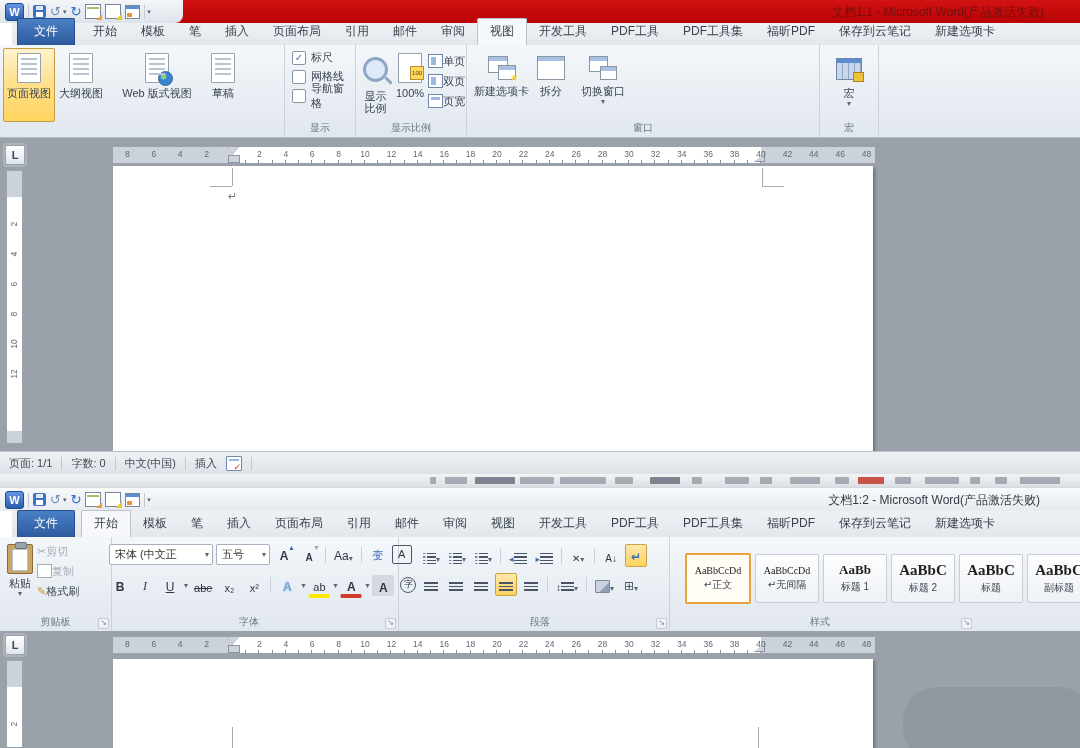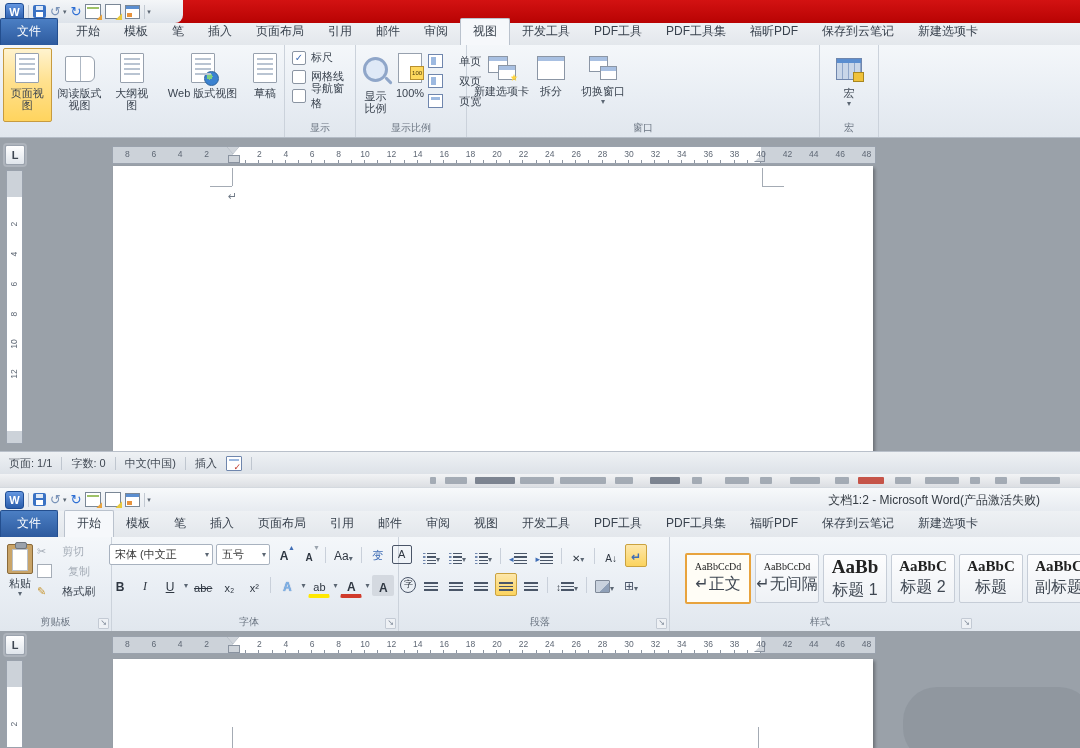--- a/index.html
+++ b/index.html
@@ -33,21 +33,21 @@
   .q-edit{width:14px;height:13px;background:#fff;border:1px solid #7a8796;position:relative}
   .q-edit::before{content:"";position:absolute;left:1px;top:2px;right:1px;height:2px;background:#9fc268}
   .q-edit::after{content:"";position:absolute;right:-2px;bottom:-2px;width:6px;height:6px;background:#e8a33d;clip-path:polygon(0 100%,100% 0,100% 100%)}
   .q-draw{width:14px;height:13px;background:#fff;border:1px solid #7a8796;position:relative}
   .q-draw::after{content:"";position:absolute;right:-2px;bottom:-2px;width:7px;height:7px;background:#e8c93d;clip-path:polygon(0 100%,100% 0,100% 100%)}
   .q-win{width:13px;height:12px;background:#fff;border:1px solid #7a8796;position:relative}
   .q-win::before{content:"";position:absolute;left:0;top:0;right:0;height:3px;background:#5b8ed0}
   .q-win::after{content:"";position:absolute;left:1px;bottom:1px;width:5px;height:4px;background:#e8933d}
   .qsep{width:1px;height:14px;background:#c2c9d2}
   
-  .tabrow{position:absolute;left:0;right:0;display:flex;align-items:flex-end;
+  .tabrow{position:absolute;left:12px;right:0;display:flex;align-items:flex-end;padding-left:5px;
           background:linear-gradient(#eef1f4,#e3e7ec);border-bottom:1px solid #cdd4dc}
   #win1 .tabrow{top:23px;height:22px}
   #win2 .tabrow{top:24px;height:26px}
   .tab{font-size:12px;color:#39424e;padding:4px 12px 5px;white-space:nowrap;cursor:default}
   .tab.file{background:linear-gradient(#4b7fc4,#2d5a9e);color:#fff;border-radius:2px 2px 0 0;
             padding:4px 16px 5px;margin-right:6px;border:1px solid #234e8e;border-bottom:none}
   .tab.active{background:#f6f8fb;border:1px solid #bac2cd;border-bottom:1px solid #f6f8fb;
               border-radius:2px 2px 0 0;margin-bottom:-1px}
   
   .ribbon{position:absolute;left:0;right:0;background:linear-gradient(#f4f7fa,#e9eef4 55%,#e1e7ee);
@@ -72,21 +72,21 @@
   .bk::before{content:"";position:absolute;left:50%;top:0;bottom:0;width:1px;background:#aeb8c4}
   .globe{position:absolute;right:-5px;bottom:-4px;width:13px;height:13px;border-radius:50%;
          background:radial-gradient(circle at 35% 35%,#7fd17f 0 3px,#3b82d0 3px);border:1px solid #2b629c}
   .mag{width:19px;height:19px;border:3px solid #8fa6c9;border-radius:50%;position:relative;margin:4px 0 8px;background:#dfe9f7}
   .mag::after{content:"";position:absolute;width:9px;height:3px;background:#8fa6c9;transform:rotate(45deg);right:-8px;bottom:-3px;border-radius:2px}
   .pg100{width:22px;height:28px;background:#fff;border:1px solid #97a1ae;position:relative;margin-bottom:4px}
   .pg100::after{content:"100";position:absolute;right:-3px;bottom:2px;background:#ffd95e;border:1px solid #b9902e;
                 font-size:6px;padding:0 1px;color:#4a3a10}
   
   .scol{display:flex;flex-direction:column;justify-content:flex-start;gap:2px;padding-top:4px}
-  .sbt{display:flex;align-items:center;gap:16px;font-size:11px;color:#3a434f;height:18px;white-space:nowrap}
+  .sbt{display:flex;align-items:center;gap:0;font-size:11px;color:#3a434f;height:18px;white-space:nowrap}
   .sbt.dis{color:#a5adb7}
   .mini{width:13px;height:12px;background:#fff;border:1px solid #6f86ad;flex:none;position:relative}
   .mini.b2::before{content:"";position:absolute;inset:2px 6px 2px 2px;background:#9db9e0}
   .mini.wide::before{content:"";position:absolute;inset:2px;background:linear-gradient(#9db9e0,#9db9e0) top/100% 3px no-repeat}
   .mini.gray{border-color:#a5adb7}
   .winic{width:28px;height:24px;position:relative;margin:3px 0 5px}
   .wframe{position:absolute;background:#fff;border:1px solid #8b96a5}
   .wframe .tbar{position:absolute;left:0;right:0;top:0;height:4px;background:#a8c0e2}
   .star{position:absolute;width:7px;height:7px;background:#ffd43a;clip-path:polygon(50% 0,63% 35%,100% 38%,72% 60%,82% 100%,50% 76%,18% 100%,28% 60%,0 38%,37% 35%);right:-2px;bottom:-1px}
   .bars::after{content:"";position:absolute;inset:4px 2px 2px;background:repeating-linear-gradient(#5b8ed0 0 4px,#fff 4px 10px)}
@@ -127,22 +127,22 @@
      repeating-linear-gradient(to bottom,#6f86ad 0 1.5px,transparent 1.5px 3.5px) left/2.5px 100% no-repeat}
   .al{width:14px;height:11px;background:repeating-linear-gradient(#4a5668 0 1.5px,transparent 1.5px 3.5px)}
   .pmark{color:#3f6db5;font-size:12px;font-weight:bold}
   .bucket{width:13px;height:11px;background:linear-gradient(135deg,#c9d2de 60%,#8fa0b8 60%);border:1px solid #7e8897;border-radius:1px}
   
   .scard{width:62px;height:47px;margin-right:4px;background:linear-gradient(#fdfdfe,#eef1f5);
          border:1px solid #c6cdd7;border-radius:2px;display:flex;flex-direction:column;align-items:center;
          justify-content:center;gap:2px;flex:none}
   .scard.sel{border:2px solid #e8a33d;background:#fffdf6}
   .smp{font-size:10px;color:#222;white-space:nowrap;font-family:"Liberation Serif",serif}
-  .smp.h1{font-size:19px;font-weight:bold}.smp.h2{font-size:15px;font-weight:bold}
-  .snm{font-size:16px;color:#3f4752;white-space:nowrap}
+  .smp.h1{font-size:13px;font-weight:bold}.smp.h2{font-size:15px;font-weight:bold}
+  .snm{font-size:10px;color:#3f4752;white-space:nowrap}
   
   .docarea{position:absolute;left:0;right:0;background:#9aa1a9;overflow:hidden}
   #win1 .docarea{top:138px;height:314px}
   #win2 .docarea{top:144px;height:117px}
   .page{position:absolute;left:113px;width:760px;background:#fff;box-shadow:2px 2px 3px rgba(0,0,0,.3)}
   .lbox{position:absolute;left:5px;width:18px;height:18px;background:linear-gradient(#fff,#e0e5eb);
         border:1px solid #9aa2ad;border-radius:2px;display:flex;align-items:center;justify-content:center;
         font-size:11px;font-weight:bold;color:#3f4752;box-shadow:0 0 0 2px #aeb4bc}
   .hr{position:absolute;left:112px;width:762px;height:16px;background:#fff;border:1px solid #9aa2ad;overflow:hidden}
   .hr .gz{position:absolute;top:0;bottom:0;background:#ccd2d9}
@@ -186,20 +186,21 @@
       <span class="qico fsave"></span>
       <span class="qico undo">↺</span>
       <span class="tinycaret">▾</span>
       <span class="qico redo">↻</span>
       <span class="qico q-edit"></span>
       <span class="qico q-draw"></span>
       <span class="qico q-win"></span>
       <span class="qsep"></span>
       <span class="tinycaret">▾</span>
     </div>
+    <div class="wintitle">文档1:1 - Microsoft Word(产品激活失败)</div>
   </div>
 
   <div class="tabrow">
       <div class="tab file">文件</div>
       <div class="tab">开始</div>
       <div class="tab">模板</div>
       <div class="tab">笔</div>
       <div class="tab">插入</div>
       <div class="tab">页面布局</div>
       <div class="tab">引用</div>
@@ -214,24 +215,20 @@
       <div class="tab">新建选项卡</div>
     </div>
 
   <div class="ribbon">
 
     <div class="rgroup" style="left:0;width:284px">
       <div class="gcontent">
         <div class="bb sel">
           <span class="pg"></span>
           <span>页面视图</span>
-        </div>
-        <div class="bb" style="width:52px">
-          <span class="bk"></span>
-          <span>阅读版式视图</span>
         </div>
         <div class="bb">
           <span class="pg"></span>
           <span>大纲视图</span>
         </div>
         <div class="bb" style="width:92px">
           <span class="pg" style="position:relative">
               <span class="globe"></span>
             </span>
           <span>Web 版式视图</span>

